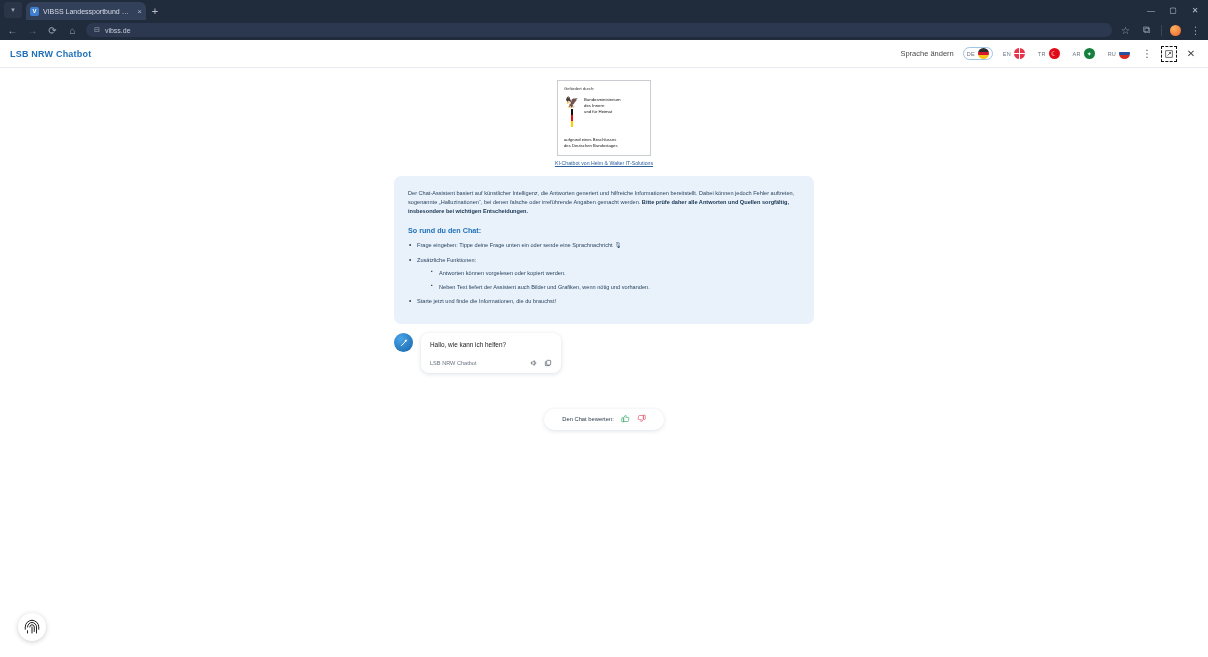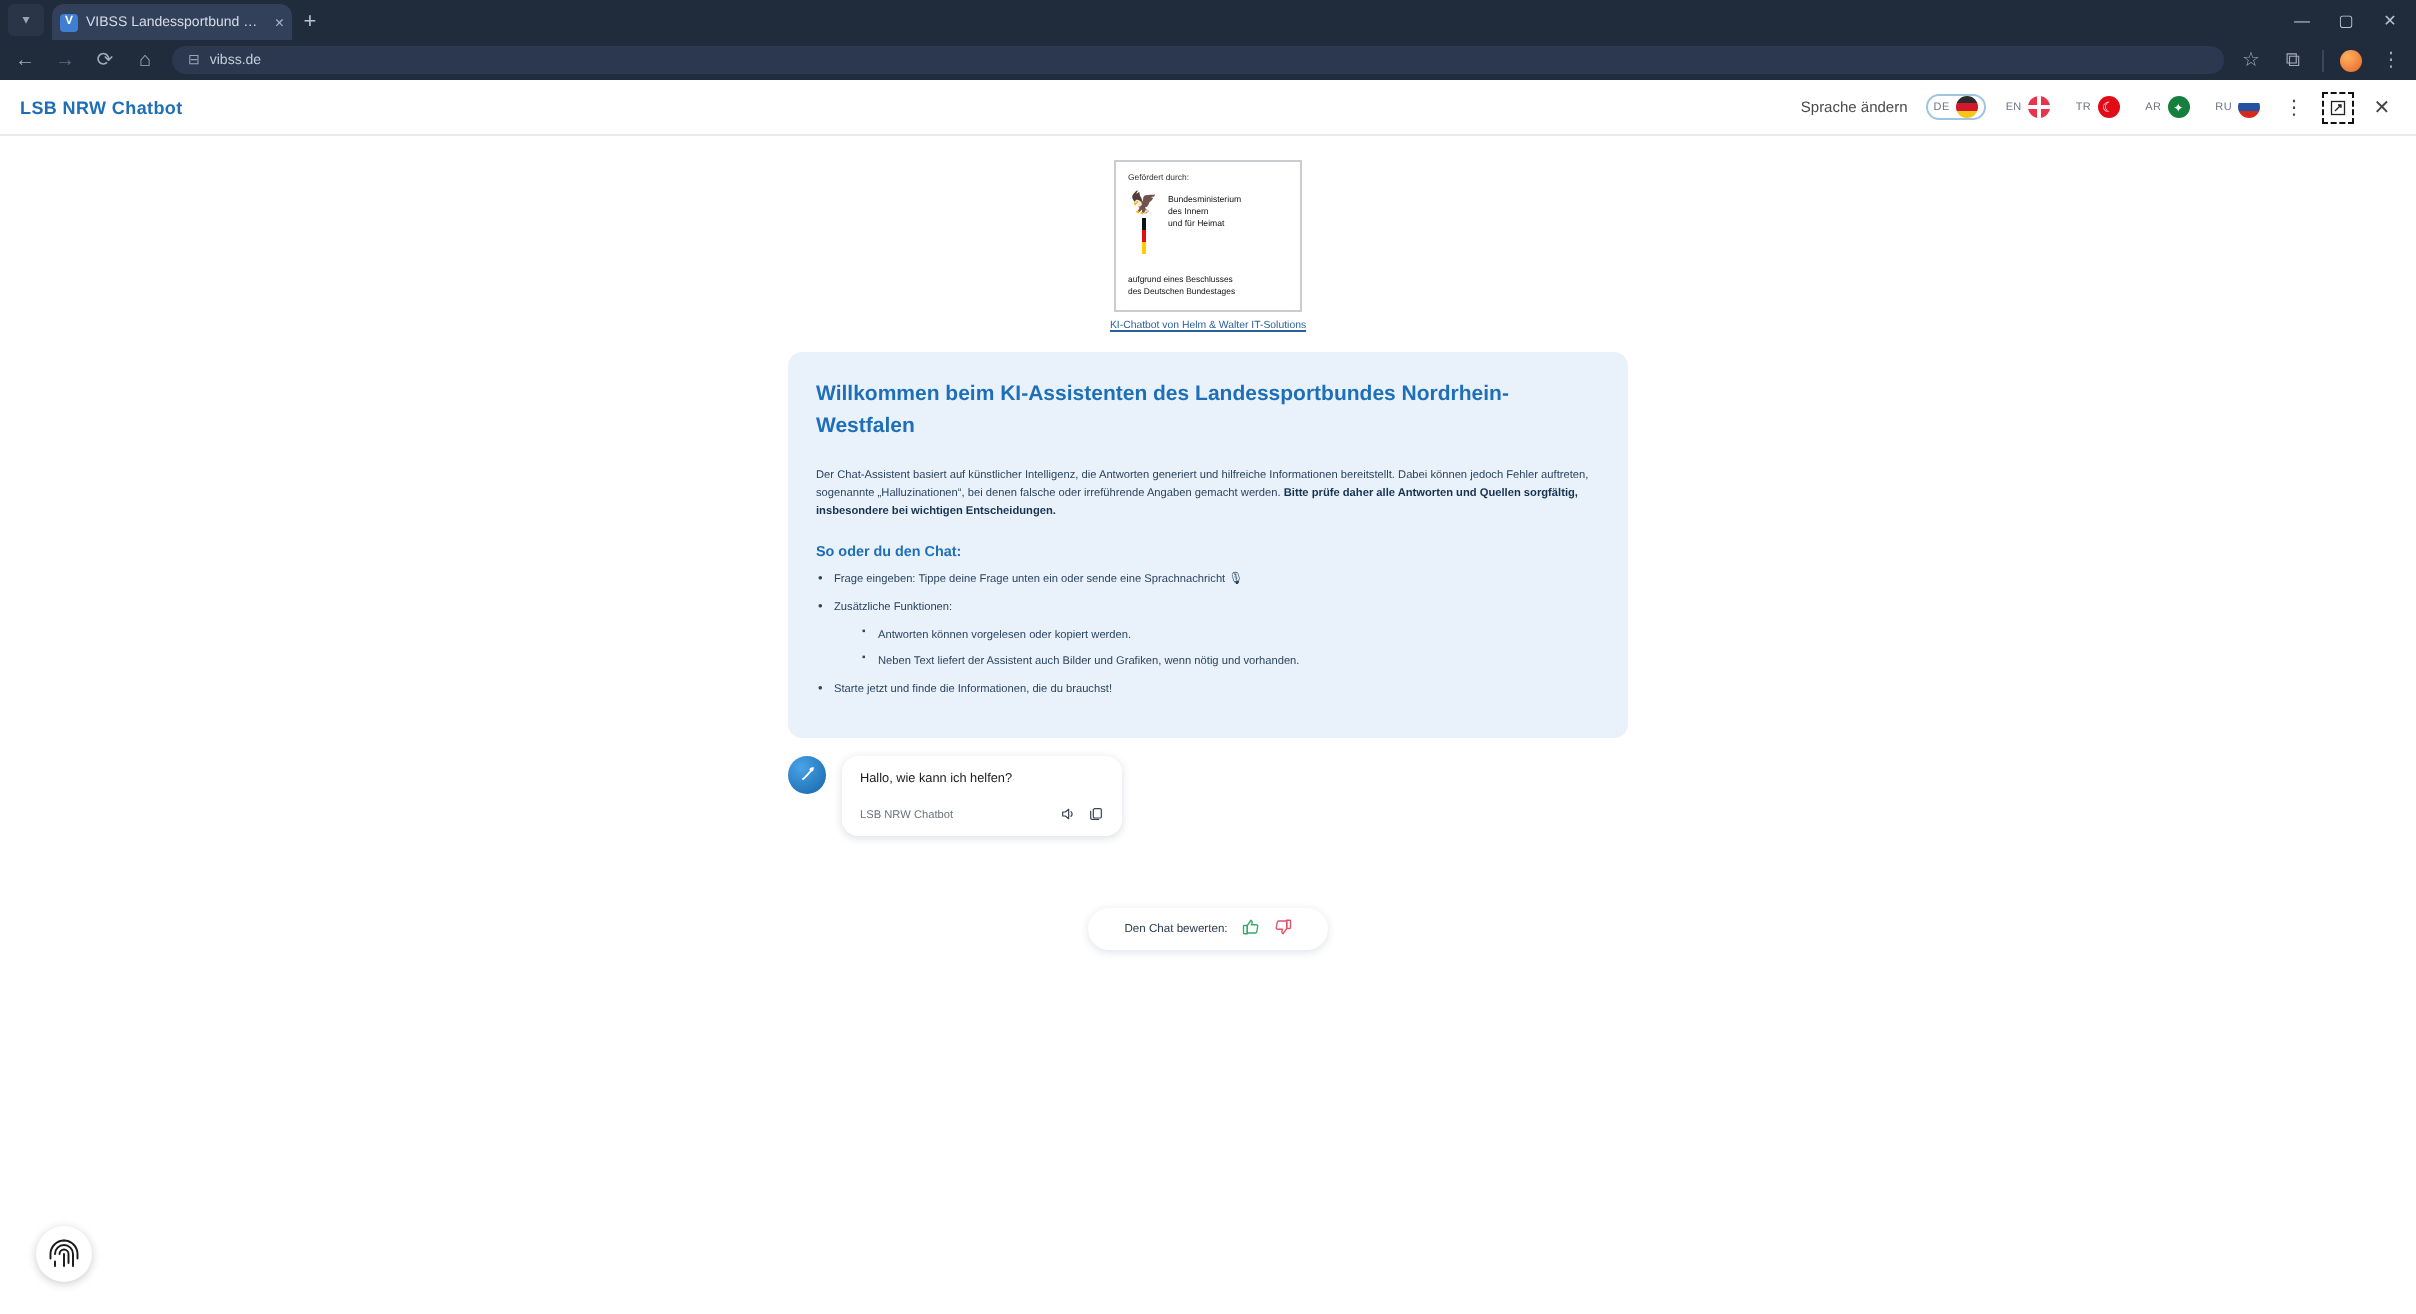--- a/index.html
+++ b/index.html
@@ -333,25 +333,24 @@
     </div>
     <div class="fund-bottom">
       <div>aufgrund eines Beschlusses</div>
       <div>des Deutschen Bundestages</div>
     </div>
   </div>
 
   <a id="vendor-link" href="#">KI-Chatbot von Helm &amp; Walter IT-Solutions</a>
 
   <div id="welcome-card">
-    <div class="wc-h1">Willkommen beim KI-Assistenten des Landessportbundes Nordrhein-Westfalen</div>
     <div class="wc-p">
       <span>Der Chat-Assistent basiert auf künstlicher Intelligenz, die Antworten generiert und hilfreiche Informationen bereitstellt. Dabei können jedoch Fehler auftreten, sogenannte „Halluzinationen“, bei denen falsche oder irreführende Angaben gemacht werden. </span><b>Bitte prüfe daher alle Antworten und Quellen sorgfältig, insbesondere bei wichtigen Entscheidungen.</b>
     </div>
-    <div class="wc-h3">So oder du den Chat:</div>
+    <div class="wc-h3">So rund du den Chat:</div>
     <ul class="wc-list">
       <li>
         <span>Frage eingeben: Tippe deine Frage unten ein oder sende eine Sprachnachricht</span>
         <span class="inline-ico">🎙</span>
       </li>
       <li>
         <span>Zusätzliche Funktionen:</span>
         <ul class="wc-sublist">
           <li>
             <span>Antworten können vorgelesen     oder kopiert     werden.</span>

